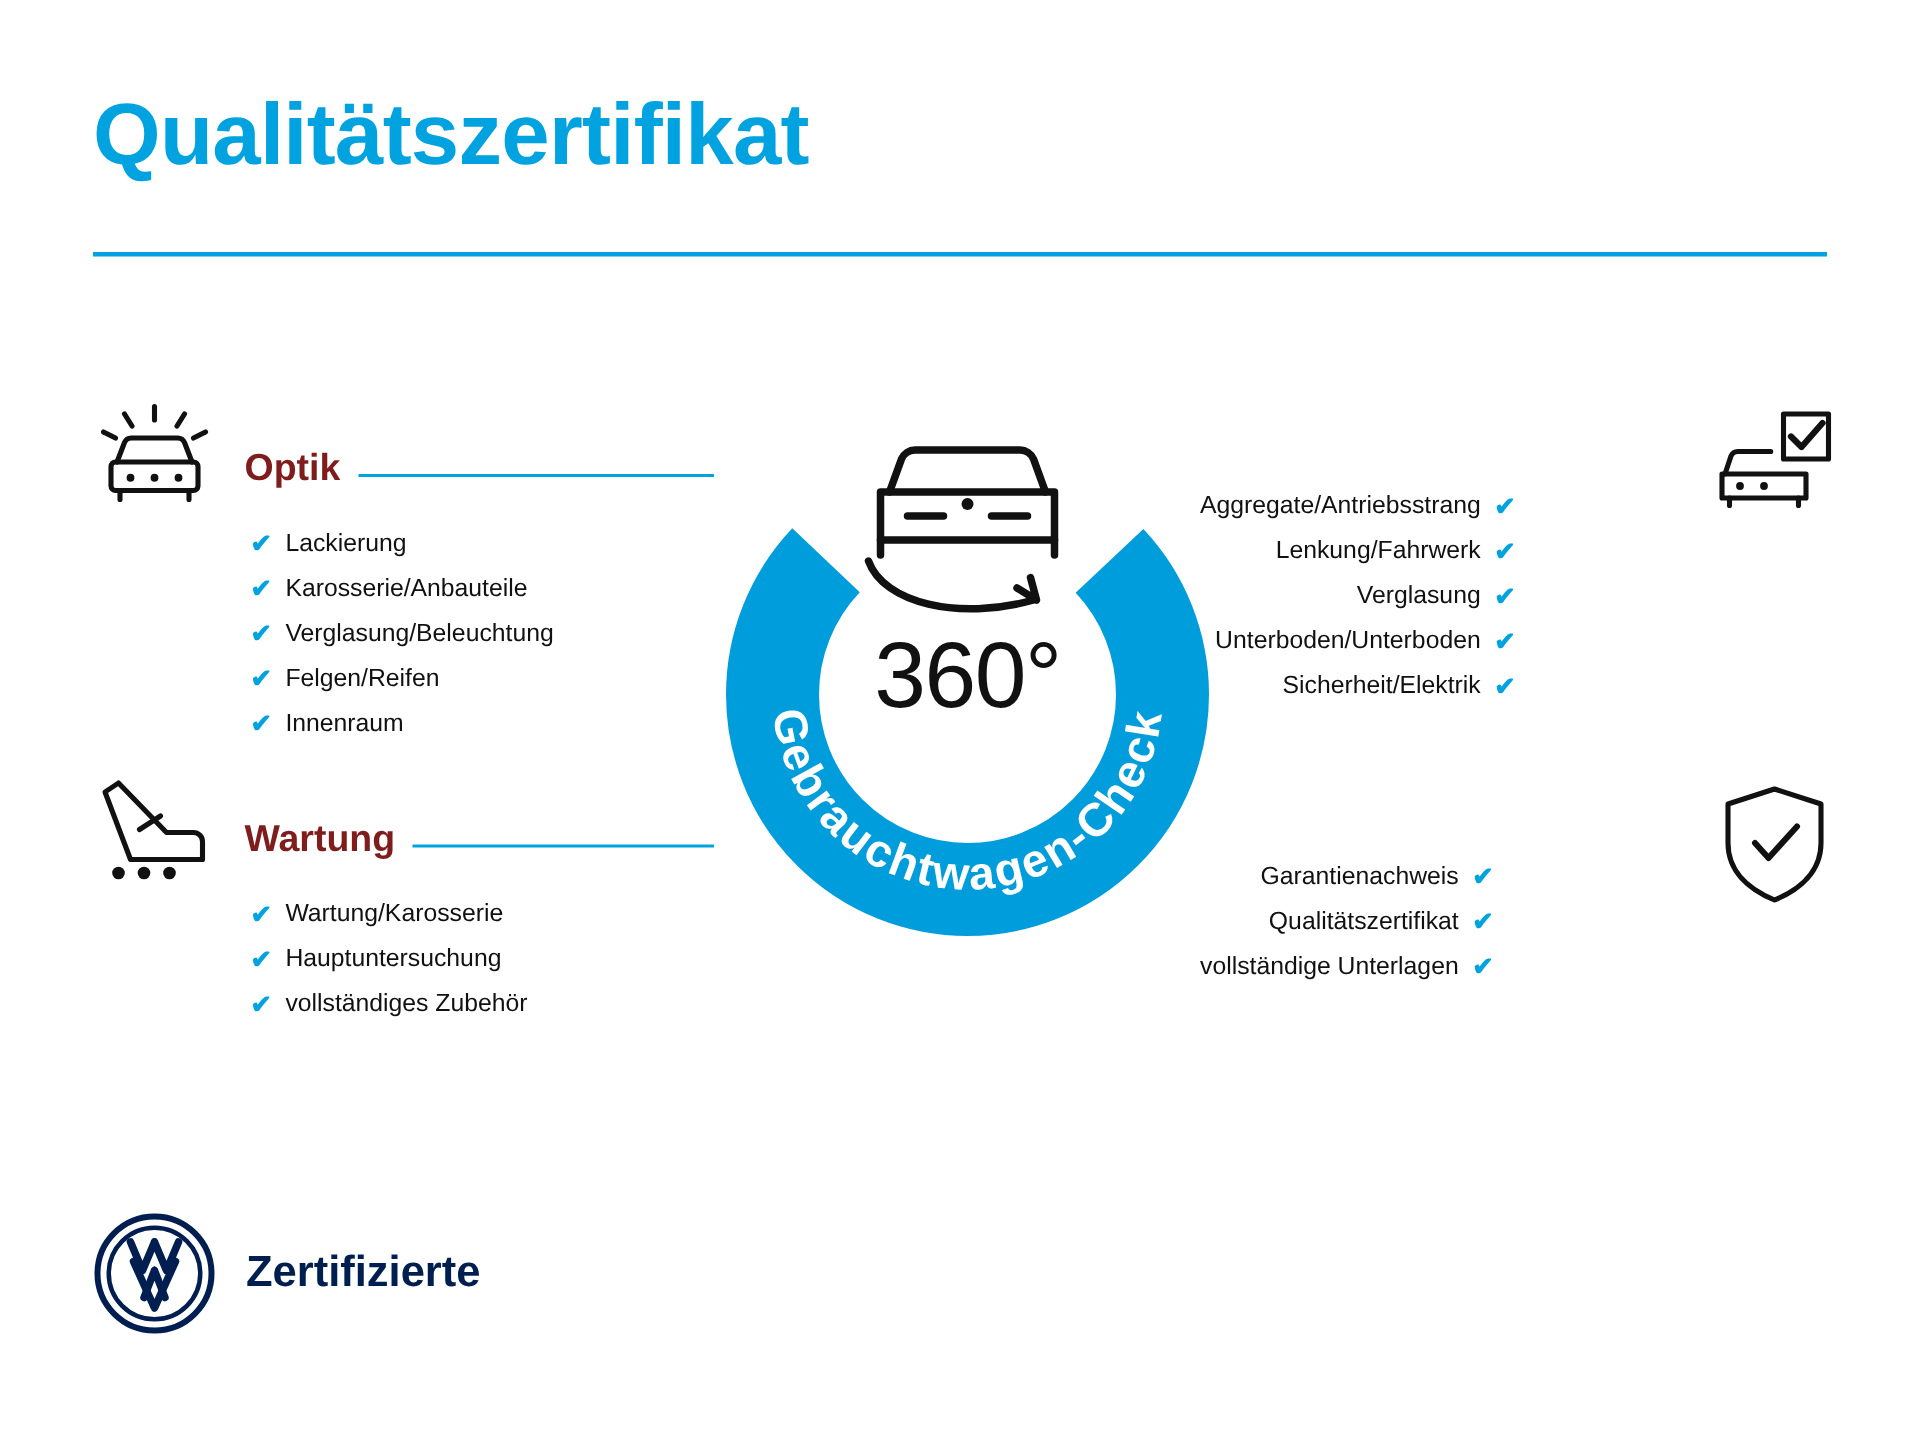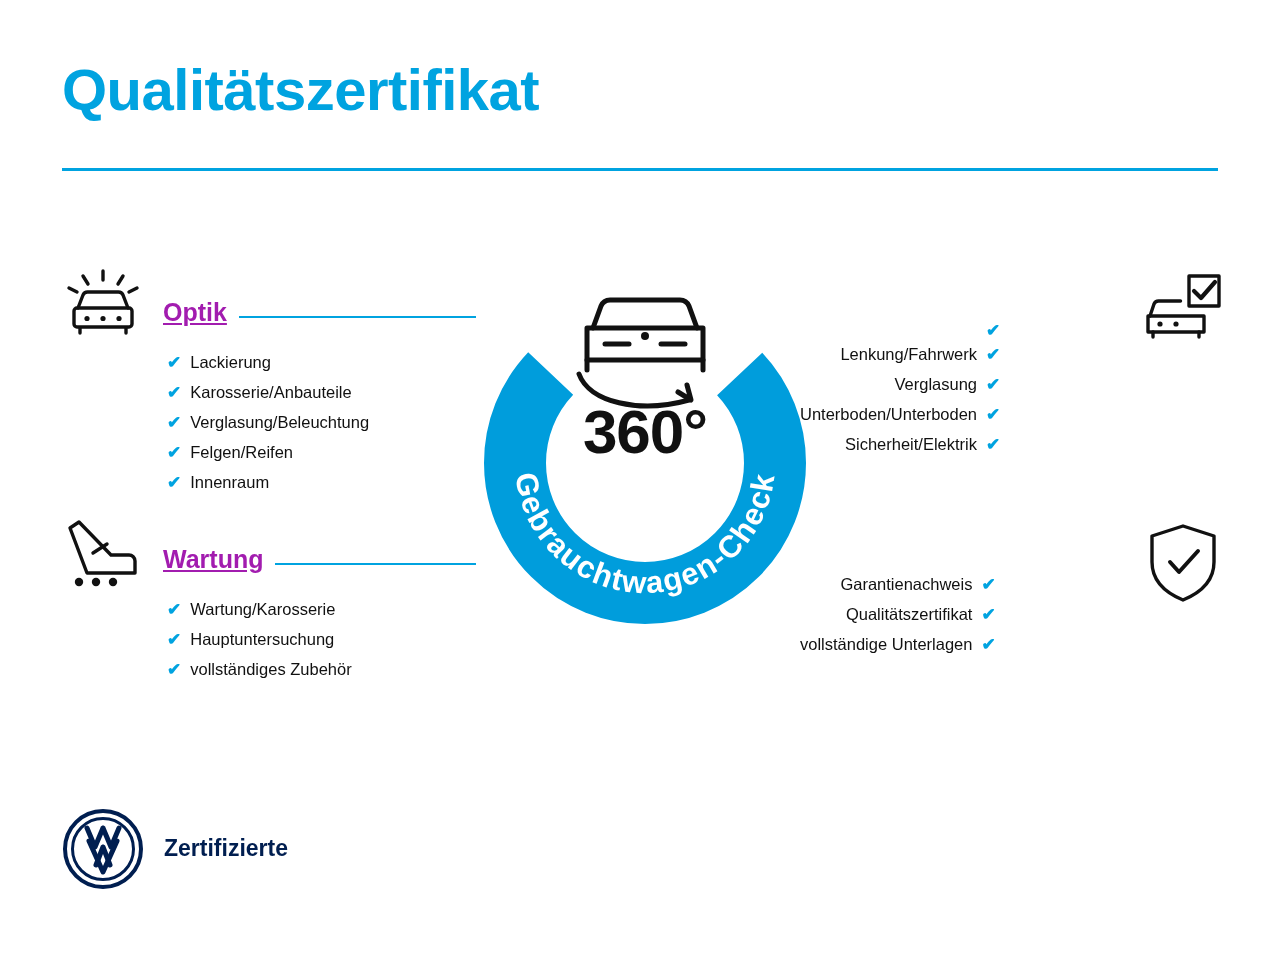--- a/index.html
+++ b/index.html
@@ -45,24 +45,23 @@
   .block {
     position: absolute;
   }
   .block-head {
     display: flex;
     align-items: flex-end;
   }
   .block-title {
     font-size: 25px;
     font-weight: bold;
-    color: #a21caf;
+    color: #7f1d1d;
     line-height: 1;
     white-space: nowrap;
-    text-decoration: underline;
   }
   .head-rule {
     height: 2px;
     background: #00a3e0;
     flex: 1 1 auto;
     margin-bottom: 7px;
   }
   .items {
     margin-top: 22px;
     list-style: none;
@@ -118,40 +117,40 @@
     position: absolute;
     left: 455px;
     top: 248px;
     width: 380px;
     height: 400px;
   }
   .center svg { display: block; }
   .center-label {
     position: absolute;
     left: 0;
-    top: 148px;
+    top: 167px;
     width: 380px;
     text-align: center;
     font-size: 62px;
-    font-weight: bold;
+    font-weight: normal;
     color: #111;
     letter-spacing: -1px;
   }
 
   
   .footer {
     position: absolute;
     left: 62px;
     top: 808px;
     display: flex;
     align-items: center;
   }
   .footer-text {
     margin-left: 20px;
-    font-size: 23px;
+    font-size: 29px;
     font-weight: bold;
     color: #001e50;
     line-height: 1.35;
   }
 </style>
 </head>
 <body>
 
 <div class="page">
 
@@ -252,20 +251,21 @@
           <span class="check">✔</span>
           <span>vollständiges Zubehör</span>
         </li>
     </ul>
   </div>
 
   <div class="block right" id="block-technik">
     <ul class="items">
       <li>
           <span class="check">✔</span>
+          <span>Aggregate/Antriebsstrang</span>
         </li>
       <li>
           <span class="check">✔</span>
           <span>Lenkung/Fahrwerk</span>
         </li>
       <li>
           <span class="check">✔</span>
           <span>Verglasung</span>
         </li>
       <li>

